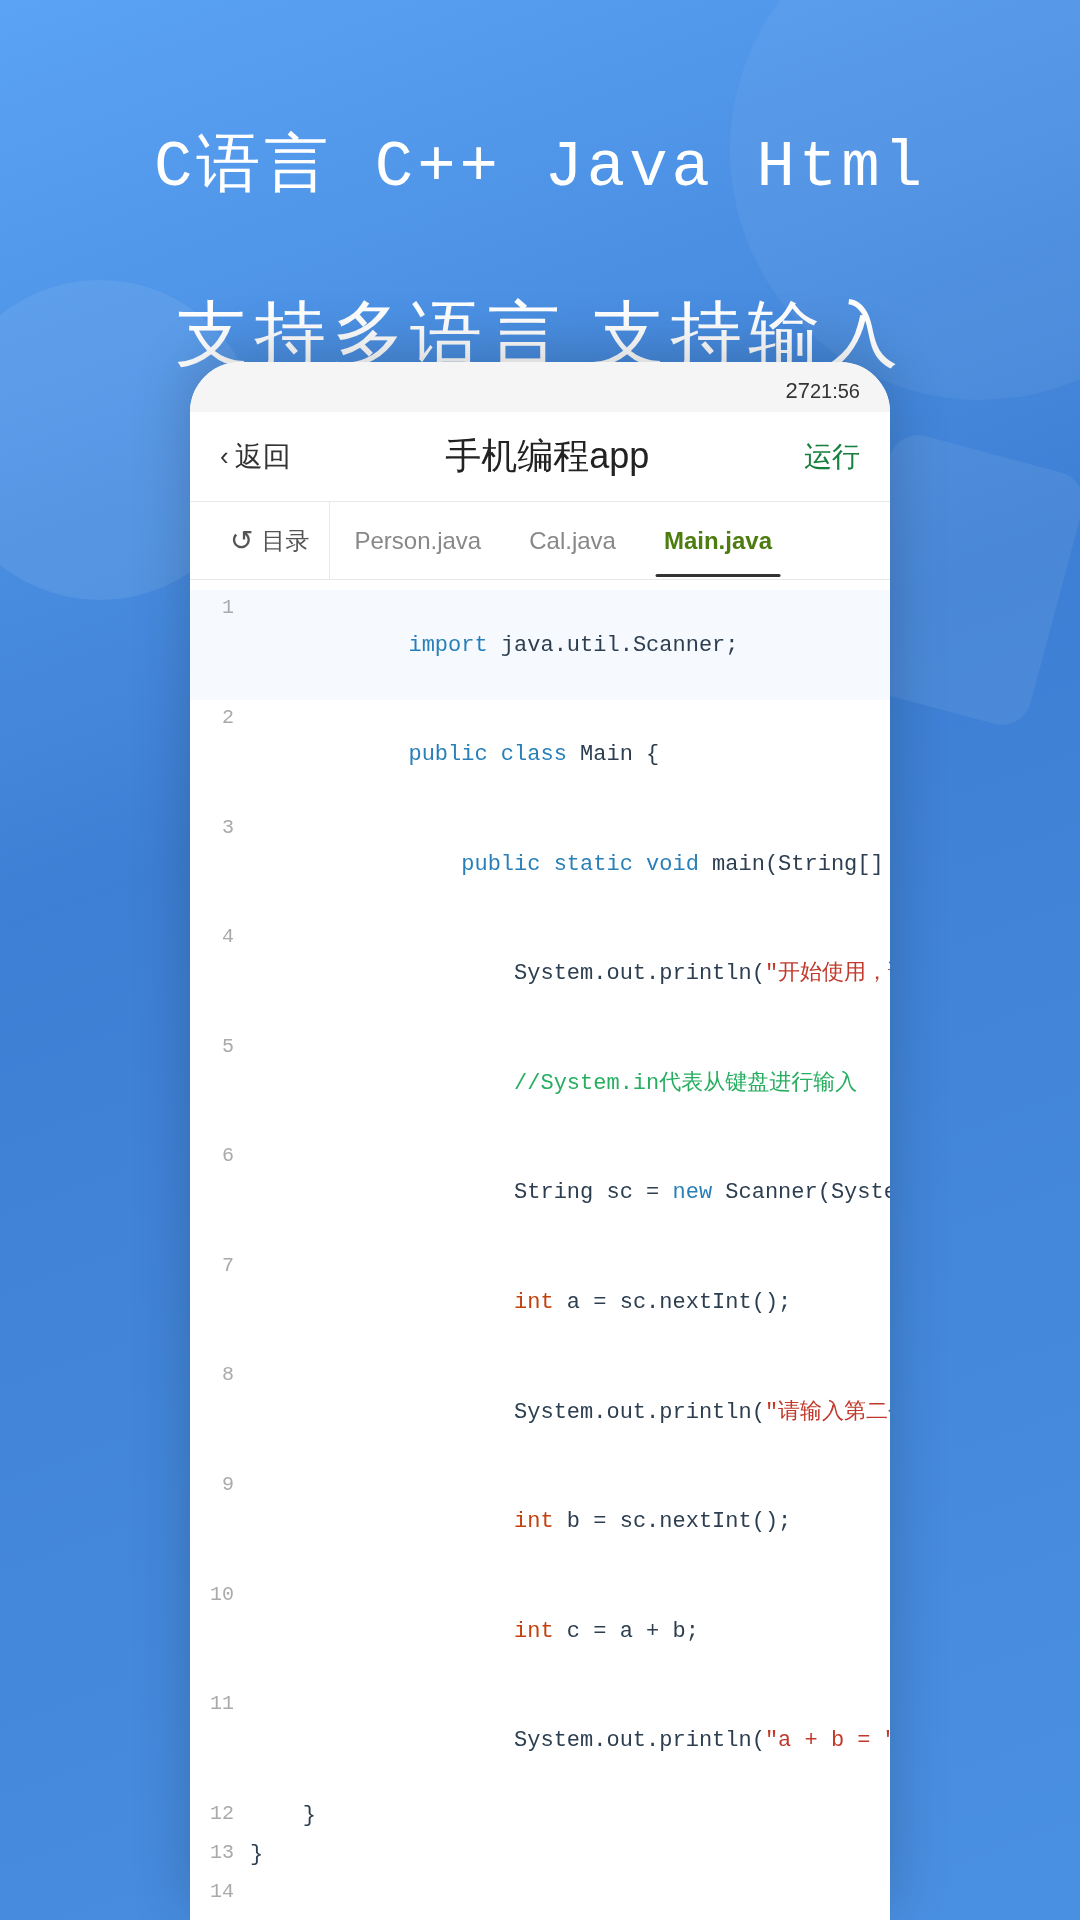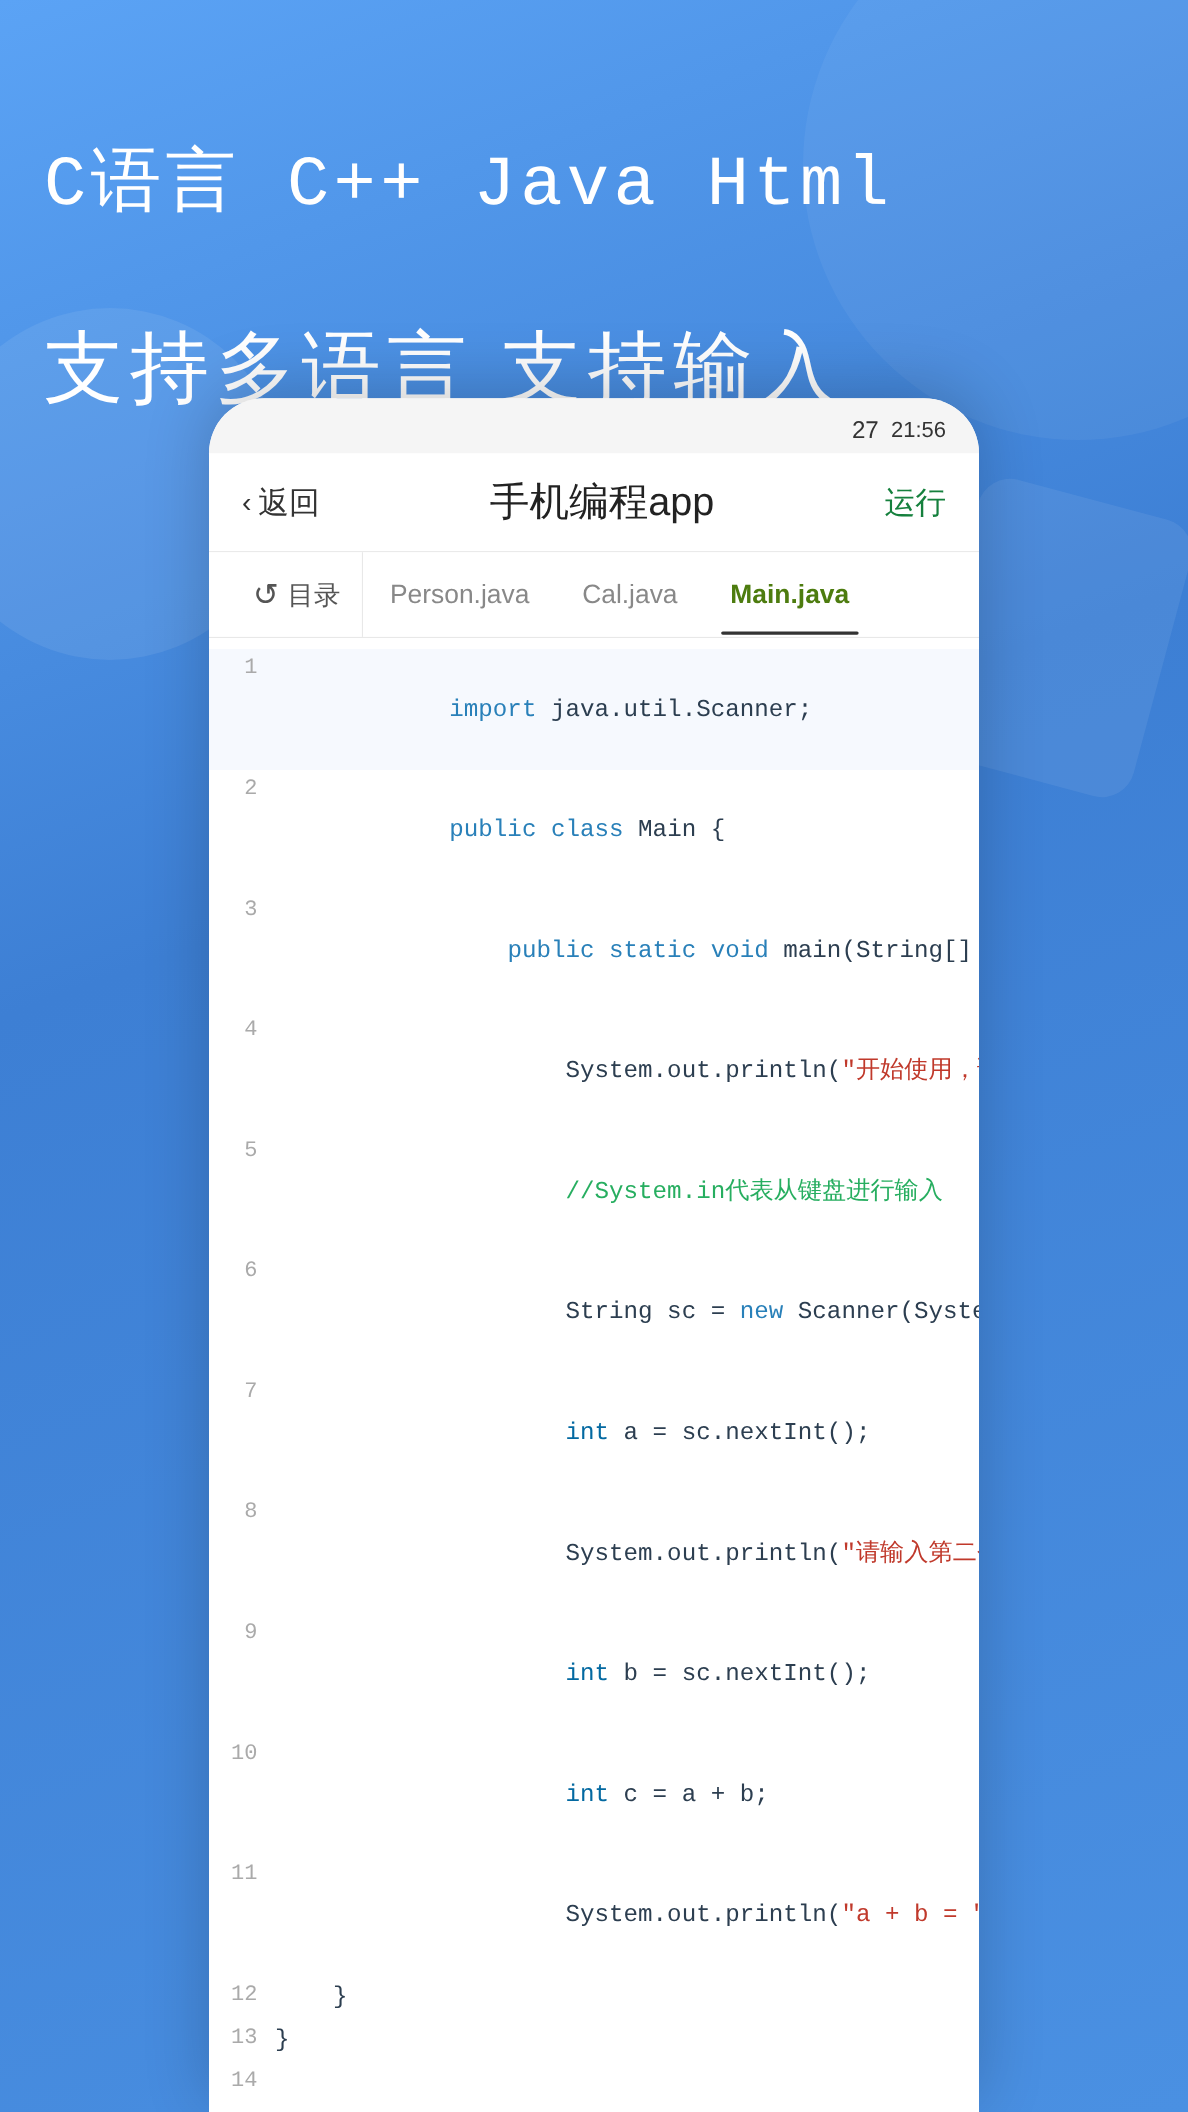--- a/index.html
+++ b/index.html
@@ -52,20 +52,21 @@
       top: -100px;
       right: -150px;
     }
 
     
     .header-section {
       position: absolute;
       top: 120px;
       left: 0;
       right: 0;
+      text-align: center;
       padding: 0 40px;
     }
 
     .language-line {
       font-size: 64px;
       font-weight: 300;
       color: #ffffff;
       letter-spacing: 4px;
       margin-bottom: 80px;
       font-family: 'Courier New', monospace;
@@ -95,21 +96,21 @@
       box-shadow: 0 -10px 60px rgba(0,0,0,0.2);
     }
 
     
     .status-bar {
       background: #f5f5f5;
       padding: 16px 30px 8px;
       display: flex;
       justify-content: flex-end;
       align-items: center;
-      gap: 11px;
+      gap: 0;
     }
 
     .status-battery {
       font-size: 22px;
       color: #333;
       font-weight: 500;
     }
 
     .status-time {
       font-size: 20px;
@@ -225,21 +226,21 @@
       padding-right: 24px;
       white-space: pre;
       line-height: 1.6;
     }
 
     
     .c-blue { color: #2980b9; }       
     .c-dark { color: #2c3e50; }       
     .c-red { color: #c0392b; }        
     .c-green { color: #27ae60; }      
-    .c-orange { color: #0369a1; }     
+    .c-orange { color: #c2410c; }     
 
     .cursor-line {
       background: rgba(74, 144, 226, 0.05);
     }
 
     .tab-sync-icon {
       font-size: 28px;
       color: #555;
     }
   </style>

